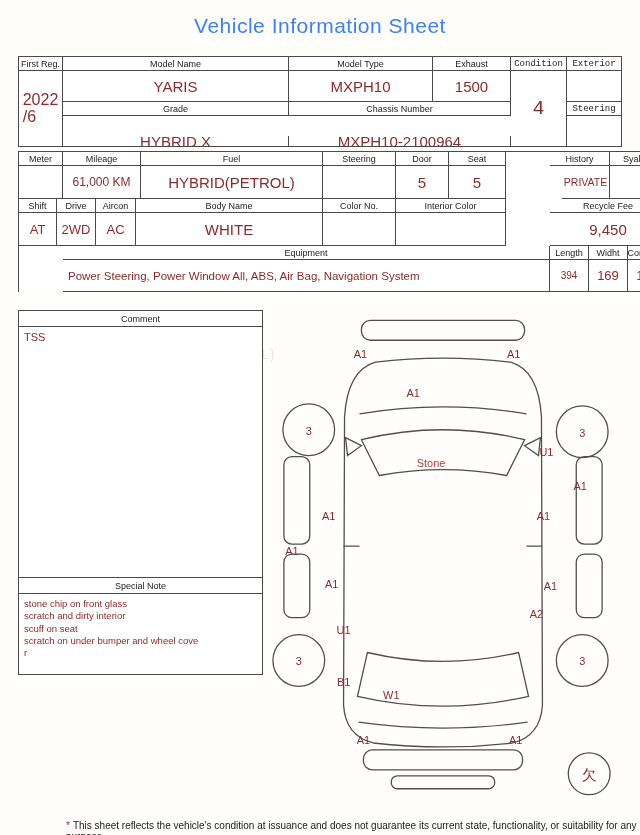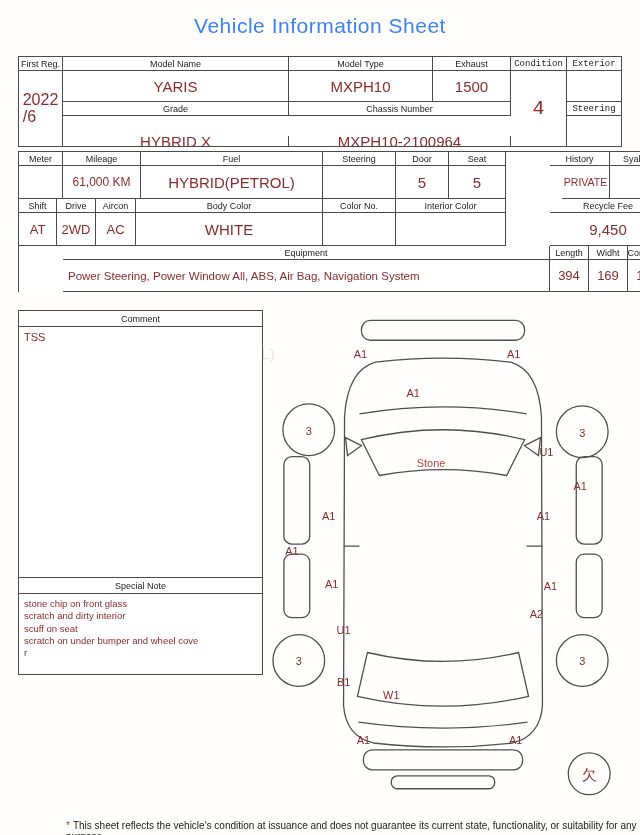--- a/index.html
+++ b/index.html
@@ -92,21 +92,21 @@
         <div class="cell val" style="font-size:12px;">61,000 KM</div>
         <div class="cell val" style="font-size:15px;">HYBRID(PETROL)</div>
         <div class="cell"></div>
         <div class="cell val" style="font-size:15px;">5</div>
         <div class="cell val" style="font-size:15px;">5</div>
       </div>
       <div class="t2b">
         <div class="cell lab">Shift</div>
         <div class="cell lab">Drive</div>
         <div class="cell lab">Aircon</div>
-        <div class="cell lab">Body Color</div>
+        <div class="cell lab">Body Name</div>
         <div class="cell lab">Color No.</div>
         <div class="cell lab">Interior Color</div>
         <div class="cell val" style="font-size:13px;">AT</div>
         <div class="cell val" style="font-size:13px;">2WD</div>
         <div class="cell val" style="font-size:13px;">AC</div>
         <div class="cell val" style="font-size:15px;">WHITE</div>
         <div class="cell"></div>
         <div class="cell"></div>
       </div>
       <div class="t2c">
@@ -120,21 +120,21 @@
         <div class="cell lab">Syaken</div>
         <div class="cell val" style="font-size:10.5px;margin-left:12px;">PRIVATE</div>
         <div class="cell"></div>
         <div class="cell lab" style="grid-column:1/3;">Recycle Fee</div>
         <div class="cell val" style="grid-column:1/3;font-size:15px;">9,450</div>
       </div>
       <div class="t2r2">
         <div class="cell lab">Length</div>
         <div class="cell lab">Widht</div>
         <div class="cell lab">Comment</div>
-        <div class="cell val" style="font-size:13px;">394</div>
+        <div class="cell val" style="font-size:10px;">394</div>
         <div class="cell val" style="font-size:13px;">169</div>
         <div class="cell val" style="font-size:13px;">150</div>
       </div>
     </div>
   </div>
 
   <div class="leftbox">
     <div class="bhdr">Comment</div>
     <div class="comment-body">TSS</div>
     <div class="bhdr snhdr">Special Note</div>

